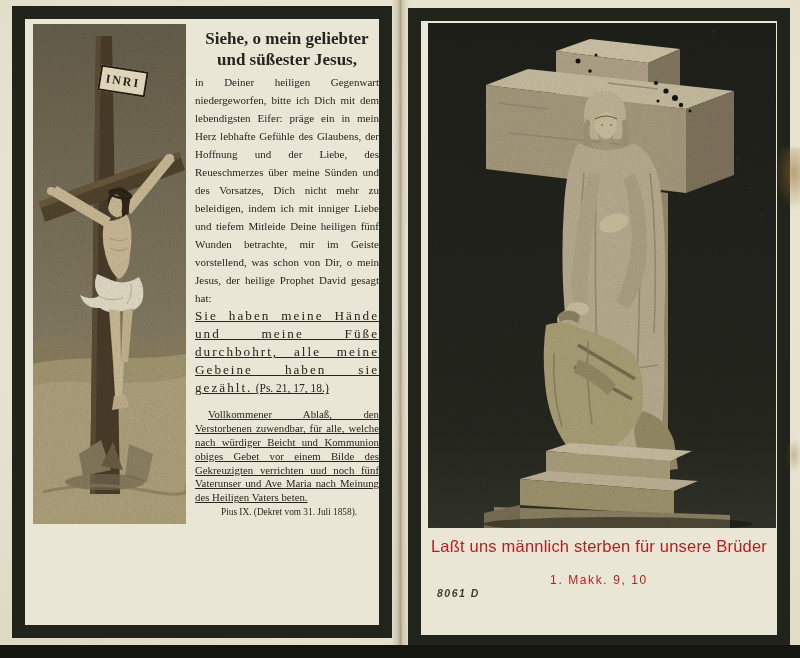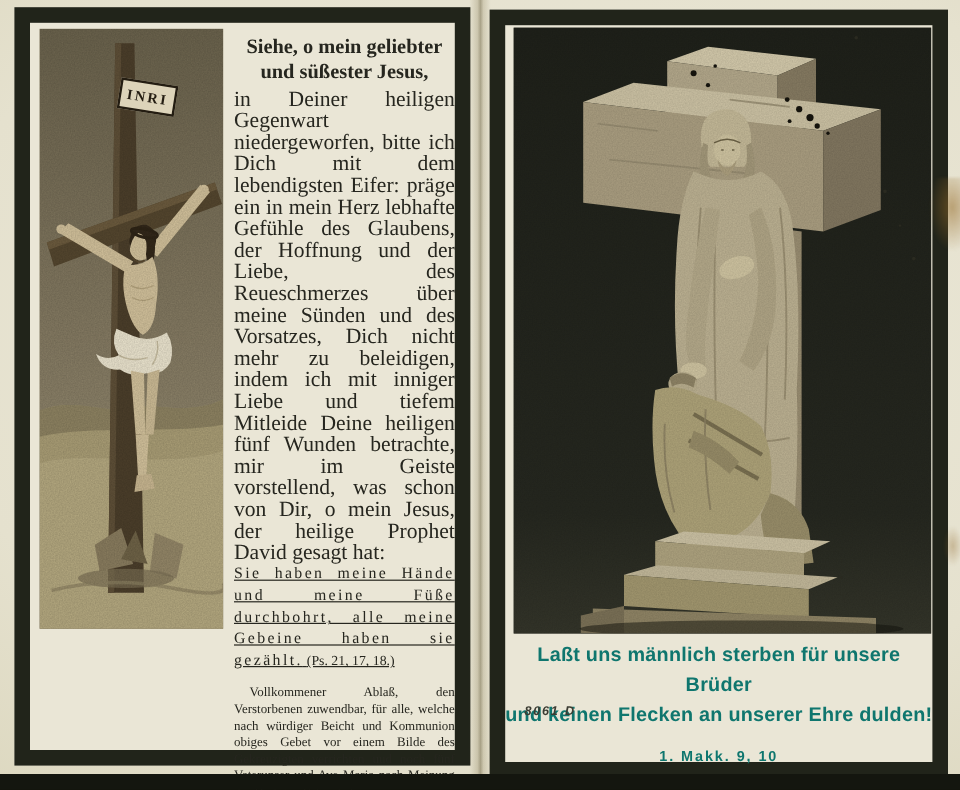--- a/index.html
+++ b/index.html
@@ -12,30 +12,30 @@
   .panel-right{left:408px;top:8px;width:382px;height:640px;}
   .fold{position:absolute;left:391px;top:0;width:18px;height:647px;z-index:3;
     background:linear-gradient(90deg, rgba(0,0,0,0) 0%, rgba(125,112,70,.25) 38%, rgba(94,84,48,.45) 52%, rgba(125,112,70,.22) 66%, rgba(0,0,0,0) 100%);}
   
   .photo-left{position:absolute;left:8px;top:5px;width:153px;height:500px;overflow:hidden;background:#7c7259;}
   .inri-tag{position:absolute;left:66px;top:44px;width:44px;height:22px;background:#ddd4ba;border:2px solid #241d12;
     transform:rotate(9deg);display:flex;align-items:center;justify-content:center;
     font-family:"Liberation Serif",serif;font-weight:bold;font-size:12px;letter-spacing:2px;color:#241d12;z-index:4;}
   .text-block{position:absolute;left:170px;top:10px;width:184px;color:#26261f;}
   .prayer-title{font-size:17px;font-weight:bold;text-align:center;line-height:1.22;}
-  .prayer-body{font-size:18px;line-height:18px;text-align:justify;margin-top:3px;hyphens:auto;}
+  .prayer-body{font-size:11px;line-height:18px;text-align:justify;margin-top:3px;hyphens:auto;}
   .prayer-quote{font-size:13.2px;line-height:18px;text-align:justify;margin-top:0;text-decoration:underline;}
   .prayer-quote .spaced{letter-spacing:2px;}
   .prayer-quote .ref{letter-spacing:0;font-size:11.5px;white-space:nowrap;}
-  .indulgence{font-size:10.8px;line-height:13.8px;text-align:justify;text-indent:13px;margin-top:11px;hyphens:auto;}
+  .indulgence{font-size:10.8px;line-height:13.8px;text-align:justify;text-indent:13px;margin-top:11px;hyphens:auto;text-decoration:underline;}
   .indulgence-src{font-size:9.3px;text-align:left;padding-left:26px;margin-top:2px;}
   
   .photo-right{position:absolute;left:7px;top:2px;width:348px;height:505px;overflow:hidden;background:#22241c;}
   .caption{position:absolute;left:0;top:513px;width:356px;text-align:center;
-    font-family:"Liberation Sans",sans-serif;font-weight:700;color:#0f766e;}
+    font-family:"Liberation Sans",sans-serif;font-weight:400;color:#b91c1c;}
   .caption .cap-line{font-size:16.5px;line-height:25px;letter-spacing:.2px;}
   .citation{font-size:12px;letter-spacing:1.6px;margin-top:14px;}
   .print-no{position:absolute;left:16px;top:566px;font-family:"Liberation Sans",sans-serif;
     font-weight:700;font-size:10.5px;letter-spacing:1.5px;color:#3c3c33;font-style:italic;}
   
   .stain{position:absolute;z-index:6;pointer-events:none;}
   .stain-a{left:774px;top:148px;width:28px;height:62px;filter:blur(1px);
     background:radial-gradient(ellipse at 70% 40%, rgba(148,106,40,.55) 0%, rgba(148,106,40,0) 70%);}
   .stain-b{left:786px;top:438px;width:16px;height:34px;filter:blur(1px);
     background:radial-gradient(ellipse, rgba(140,100,40,.35) 0%, rgba(140,100,40,0) 70%);}
@@ -196,21 +196,20 @@
           <polygon points="66,484 302,492 302,505 66,505" fill="#8f8465"></polygon>
           <polygon points="56,490 92,482 92,505 56,505" fill="#7b7157"></polygon>
           <ellipse cx="190" cy="501" rx="135" ry="7" fill="#12110b" opacity="0.5"></ellipse>
         </g>
         <rect x="0" y="0" width="348" height="505" filter="url(#grain)" opacity="0.4"></rect>
       </svg>
     </div>
 
     <div class="caption">
       <div class="cap-line">Laßt uns männlich sterben für unsere Brüder</div>
-      <div class="cap-line">und keinen Flecken an unserer Ehre dulden!</div>
       <div class="citation">1. Makk. 9, 10</div>
     </div>
     <div class="print-no">8061 D</div>
   </div>
 
   <div class="stain stain-a"></div>
   <div class="stain stain-b"></div>
   <div class="speck" style="left:712px;top:30px;width:3px;height:3px;"></div>
   <div class="speck" style="left:736px;top:158px;width:3px;height:3px;"></div>
   <div class="speck" style="left:749px;top:187px;width:2px;height:2px;"></div>

